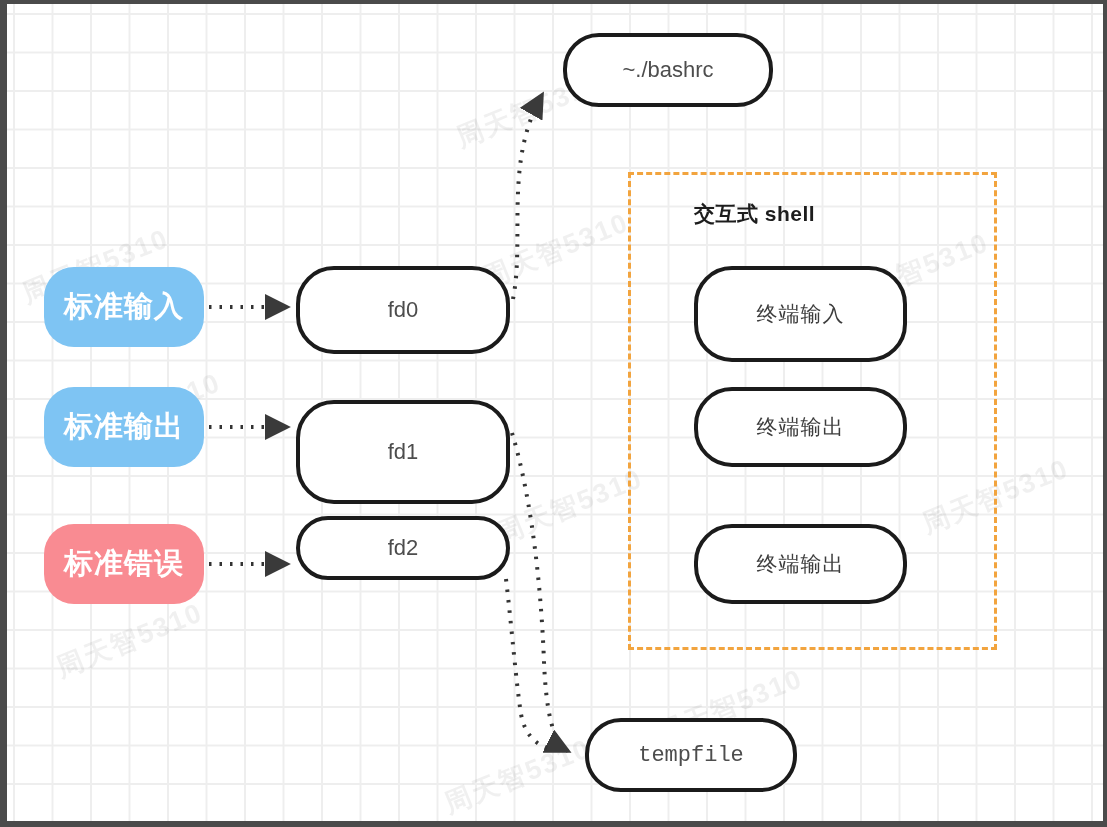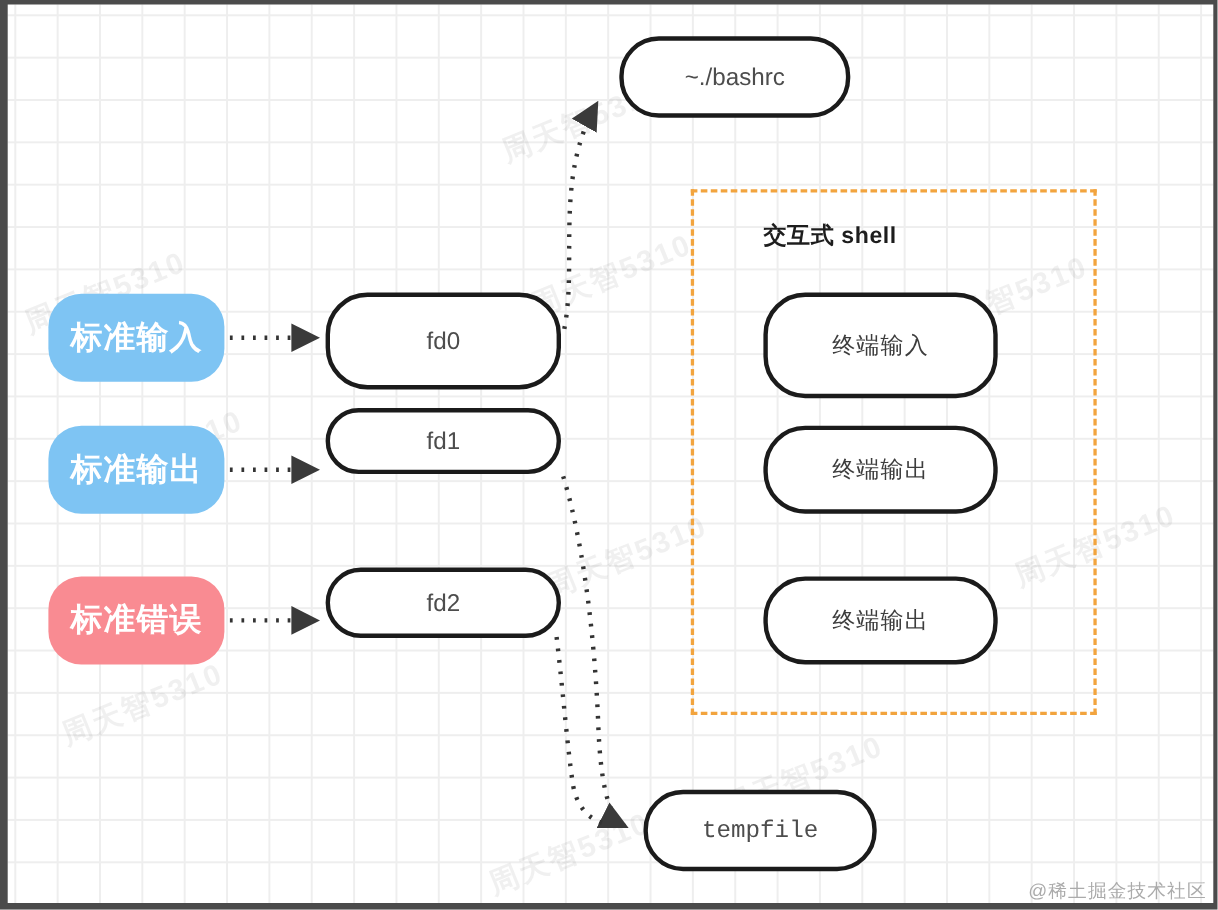--- a/index.html
+++ b/index.html
@@ -128,21 +128,21 @@
     <div class="node pill-colored" style="left: 44px; top: 387px; width: 160px; height: 80px; background-color: rgb(126, 196, 243);">
       <span>标准输出</span>
     </div>
     <div class="node pill-colored" style="left: 44px; top: 524px; width: 160px; height: 80px; background-color: rgb(249, 139, 146);">
       <span>标准错误</span>
     </div>
 
     <div class="node pill-outline" style="left:296px; top:266px; width:214px; height:88px;">
       <span>fd0</span>
     </div>
-    <div class="node pill-outline" style="left:296px; top:371px; width:214px; height:60px;">
+    <div class="node pill-outline" style="left:296px; top:400px; width:214px; height:104px;">
       <span>fd1</span>
     </div>
     <div class="node pill-outline" style="left:296px; top:516px; width:214px; height:64px;">
       <span>fd2</span>
     </div>
 
     <div class="node pill-outline" style="left:563px; top:33px; width:210px; height:74px; border-radius:36px;">
       <span>~./bashrc</span>
     </div>
     <div class="node pill-outline" style="left:585px; top:718px; width:212px; height:74px; border-radius:36px;font-family:Liberation Mono, monospace;">
@@ -152,15 +152,14 @@
     <div class="node pill-outline cjk" style="left:694px; top:266px; width:213px; height:96px;">
       <span>终端输入</span>
     </div>
     <div class="node pill-outline cjk" style="left:694px; top:387px; width:213px; height:80px;">
       <span>终端输出</span>
     </div>
     <div class="node pill-outline cjk" style="left:694px; top:524px; width:213px; height:80px;">
       <span>终端输出</span>
     </div>
 
-    <div class="corner-watermark">@稀土掘金技术社区</div>
   </div>
 </div>
 
 </body></html>

